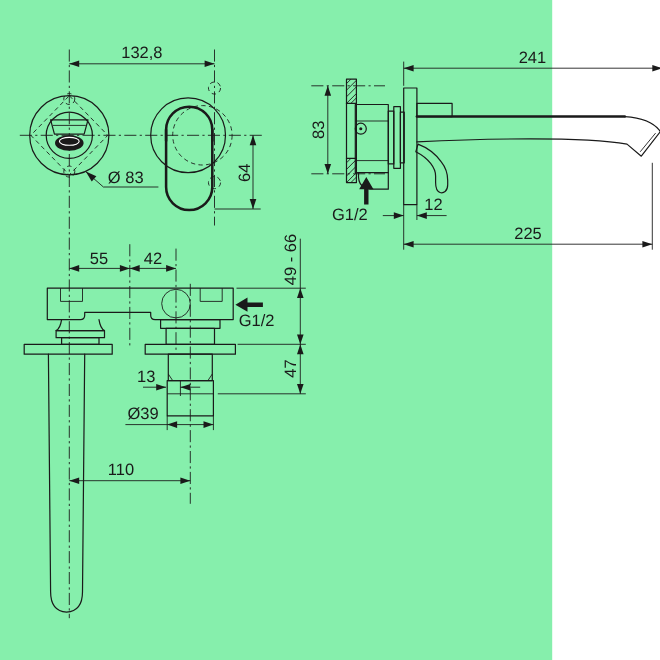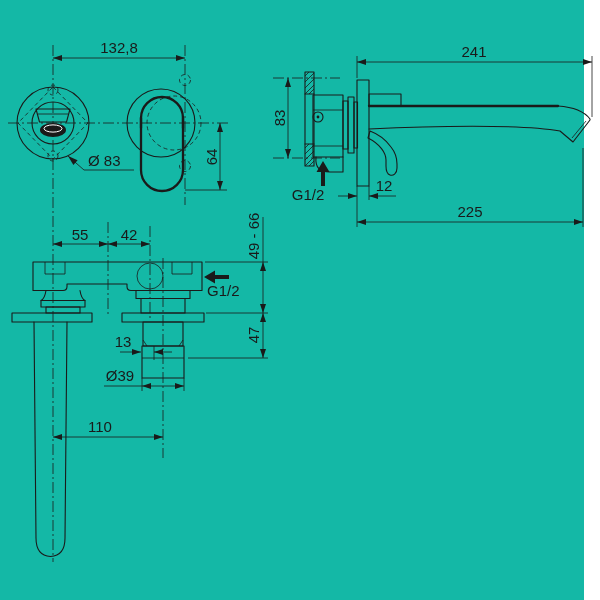--- a/index.html
+++ b/index.html
@@ -1,16 +1,16 @@
 <!DOCTYPE html>
 <html><head>
 <meta charset="utf-8">
 <style>
   html,body{margin:0;padding:0;background:#ffffff;}
-  .stage{width:584px;height:600px;background:#14b8a6;position:relative;font-family:"Liberation Sans",sans-serif;}
+  .stage{width:492px;height:600px;background:#86efac;position:relative;font-family:"Liberation Sans",sans-serif;padding-left:10px;}
   svg{display:block;}
   text{font-family:"Liberation Sans",sans-serif;font-size:15px;fill:#1a1a1a;}
   .obj{stroke:#1a1a1a;stroke-width:1.1;fill:none;stroke-linecap:round;stroke-linejoin:round;}
   .bold{stroke:#1a1a1a;stroke-width:2.3;fill:none;stroke-linecap:round;stroke-linejoin:round;}
   .thin{stroke:#1a1a1a;stroke-width:0.8;fill:none;}
   .cl{stroke:#1a1a1a;stroke-width:0.8;fill:none;stroke-dasharray:11 3 2 3;}
   .hid{stroke:#1a1a1a;stroke-width:0.8;fill:none;stroke-dasharray:4 3;}
   .arr{fill:#1a1a1a;stroke:none;}
   .filldark{fill:#1a1a1a;stroke:none;}
 </style>

